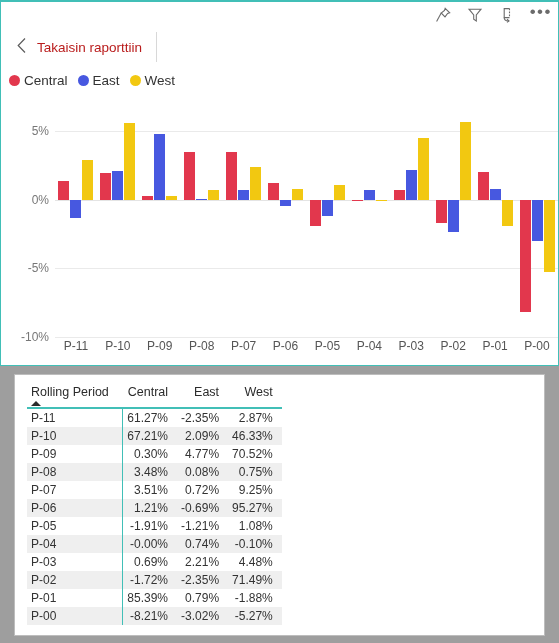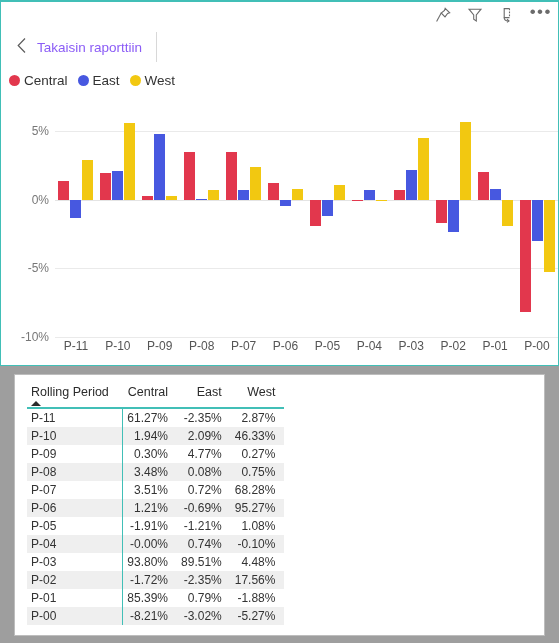--- a/index.html
+++ b/index.html
@@ -38,21 +38,21 @@
   #header-row {
     position:absolute; left:0; top:28px; width:559px; height:34px;
     display:flex; align-items:center;
   }
   #back-link {
     display:flex; align-items:center; gap:9px;
     margin-left:15px; cursor:pointer;
   }
   #back-chevron-icon { display:block; }
   #back-link-label {
-    font-size:13.5px; color:#8b5cf6;
+    font-size:13.5px; color:#b91c1c;
   }
   #header-divider {
     width:1px; height:30px; background:#d8d8d8;
     margin-left:14px;
   }
   #page-title {
     font-size:11.5px; font-weight:bold; color:#3b3b3b;
     letter-spacing:0.45px; margin-left:17px;
   }
 
@@ -299,41 +299,41 @@
     </thead>
     <tbody id="table-body">
         <tr>
           <td class="col-period">P-11</td>
           <td>61.27%</td>
           <td>-2.35%</td>
           <td>2.87%</td>
         </tr>
         <tr class="alt">
           <td class="col-period">P-10</td>
-          <td>1.94%</td>
+          <td>67.21%</td>
           <td>2.09%</td>
           <td>46.33%</td>
         </tr>
         <tr>
           <td class="col-period">P-09</td>
           <td>0.30%</td>
           <td>4.77%</td>
-          <td>0.27%</td>
+          <td>70.52%</td>
         </tr>
         <tr class="alt">
           <td class="col-period">P-08</td>
           <td>3.48%</td>
           <td>0.08%</td>
           <td>0.75%</td>
         </tr>
         <tr>
           <td class="col-period">P-07</td>
           <td>3.51%</td>
           <td>0.72%</td>
-          <td>68.28%</td>
+          <td>9.25%</td>
         </tr>
         <tr class="alt">
           <td class="col-period">P-06</td>
           <td>1.21%</td>
           <td>-0.69%</td>
           <td>95.27%</td>
         </tr>
         <tr>
           <td class="col-period">P-05</td>
           <td>-1.91%</td>
@@ -341,29 +341,29 @@
           <td>1.08%</td>
         </tr>
         <tr class="alt">
           <td class="col-period">P-04</td>
           <td>-0.00%</td>
           <td>0.74%</td>
           <td>-0.10%</td>
         </tr>
         <tr>
           <td class="col-period">P-03</td>
-          <td>93.80%</td>
-          <td>89.51%</td>
+          <td>0.69%</td>
+          <td>2.21%</td>
           <td>4.48%</td>
         </tr>
         <tr class="alt">
           <td class="col-period">P-02</td>
           <td>-1.72%</td>
           <td>-2.35%</td>
-          <td>17.56%</td>
+          <td>71.49%</td>
         </tr>
         <tr>
           <td class="col-period">P-01</td>
           <td>85.39%</td>
           <td>0.79%</td>
           <td>-1.88%</td>
         </tr>
         <tr class="alt">
           <td class="col-period">P-00</td>
           <td>-8.21%</td>

